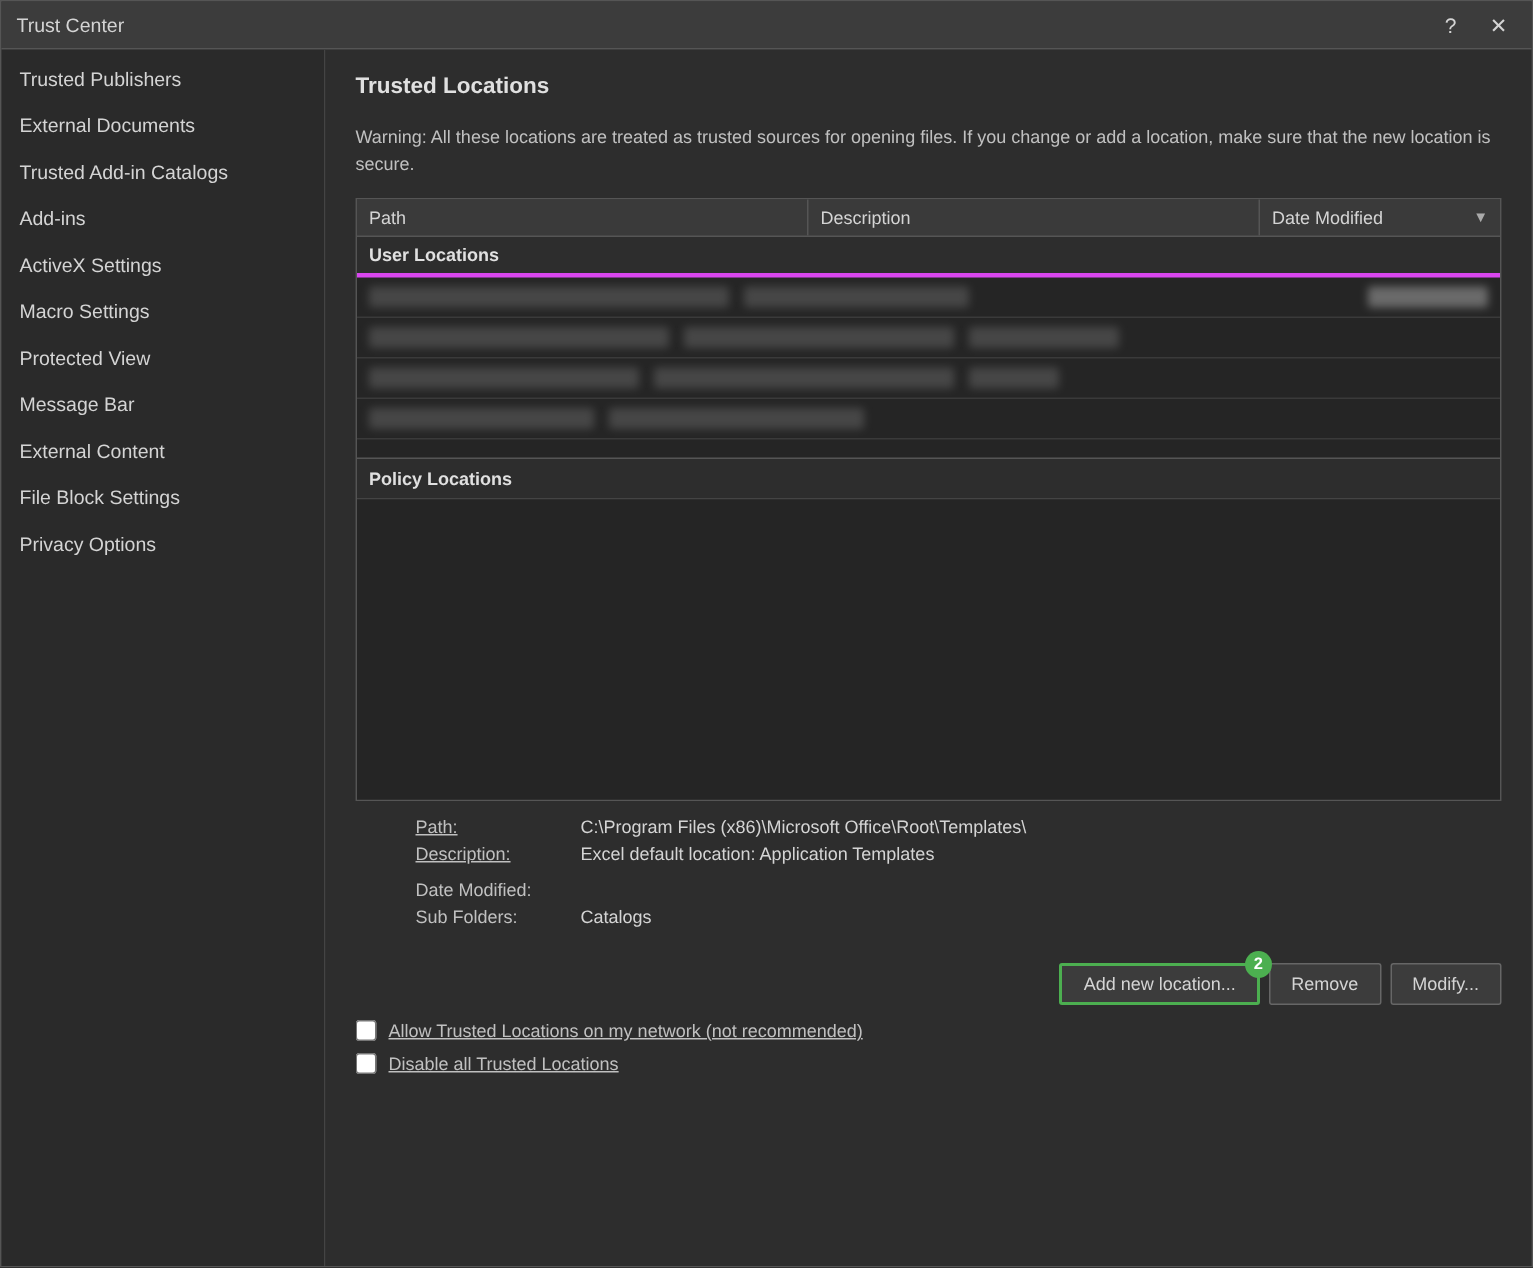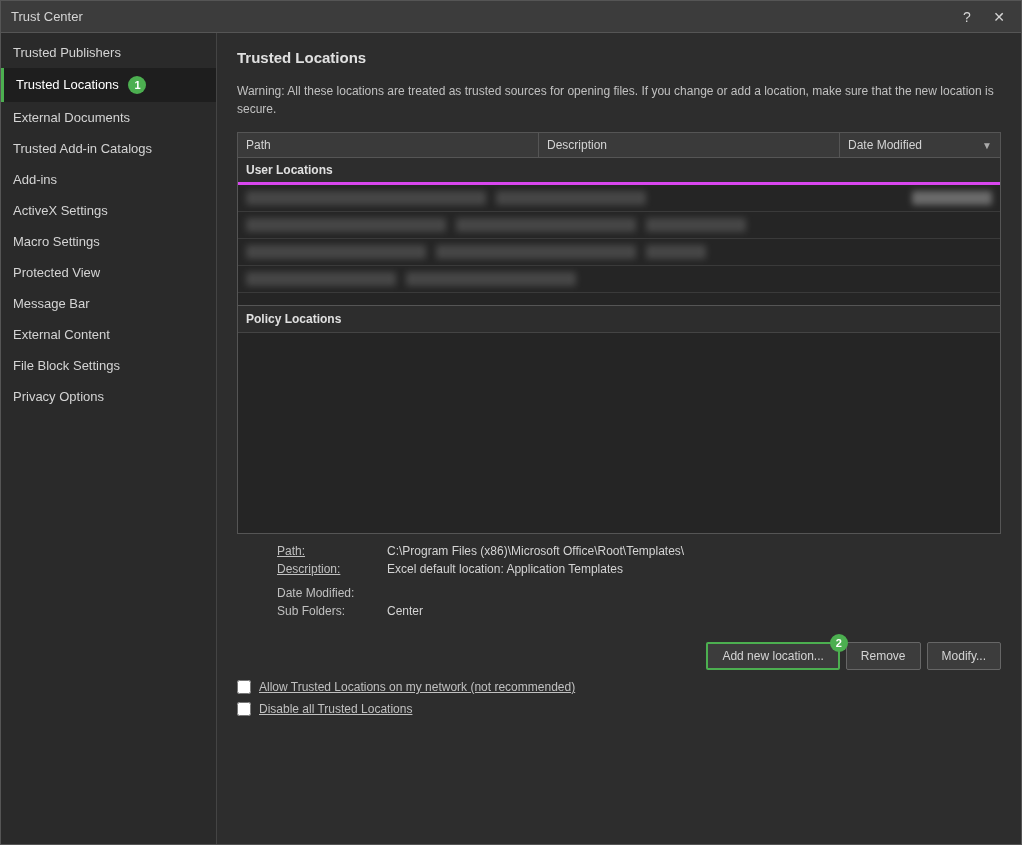--- a/index.html
+++ b/index.html
@@ -300,24 +300,20 @@
       <button class="title-btn">?</button>
       <button class="title-btn">✕</button>
     </div>
   </div>
 
   <div class="dialog-body">
 
     <div class="sidebar">
       <div class="sidebar-item">
         <span>Trusted Publishers</span>
-      </div>
-      <div class="sidebar-item active">
-        <span>Trusted Locations</span>
-        <span class="step-badge">1</span>
       </div>
       <div class="sidebar-item">
         <span>External Documents</span>
       </div>
       <div class="sidebar-item">
         <span>Trusted Add-in Catalogs</span>
       </div>
       <div class="sidebar-item">
         <span>Add-ins</span>
       </div>
@@ -393,21 +389,21 @@
           <span class="detail-label underline">Description:</span>
           <span class="detail-value">Excel default location: Application Templates</span>
         </div>
         <div style="height:6px;"></div>
         <div class="detail-row">
           <span class="detail-label">Date Modified:</span>
           <span class="detail-value"></span>
         </div>
         <div class="detail-row">
           <span class="detail-label">Sub Folders:</span>
-          <span class="detail-value">Center</span>
+          <span class="detail-value">Catalogs</span>
         </div>
       </div>
 
       <div class="action-buttons">
         <button class="action-btn highlighted">
           <span>Add new location...</span>
           <span class="step-badge2">2</span>
         </button>
         <button class="action-btn">Remove</button>
         <button class="action-btn">Modify...</button>

